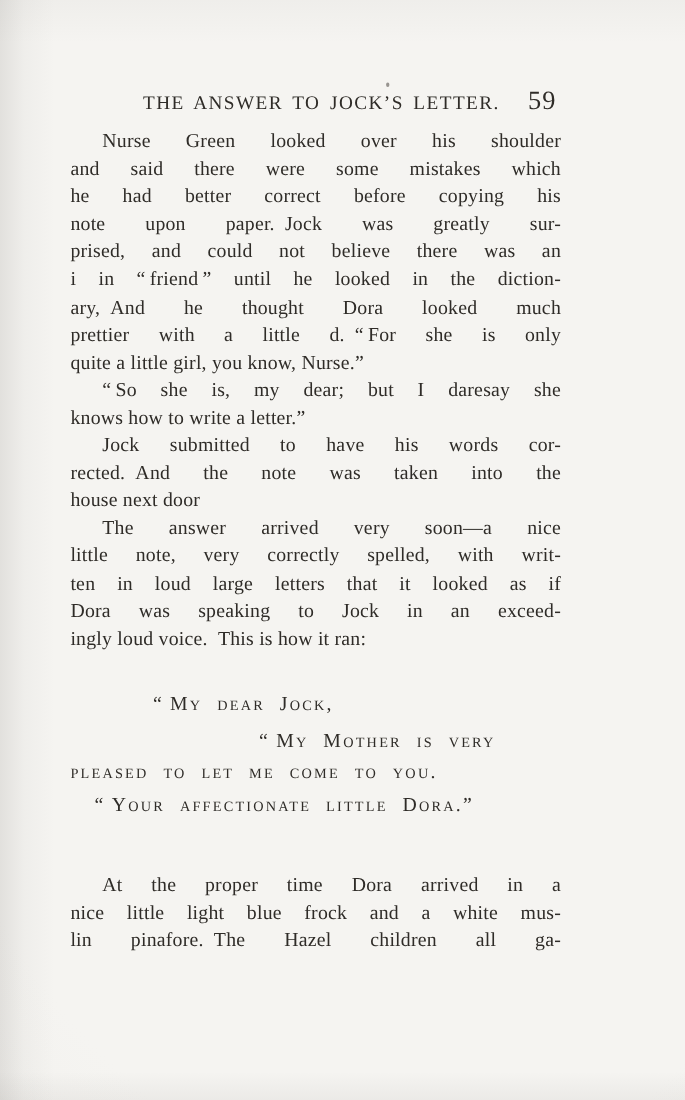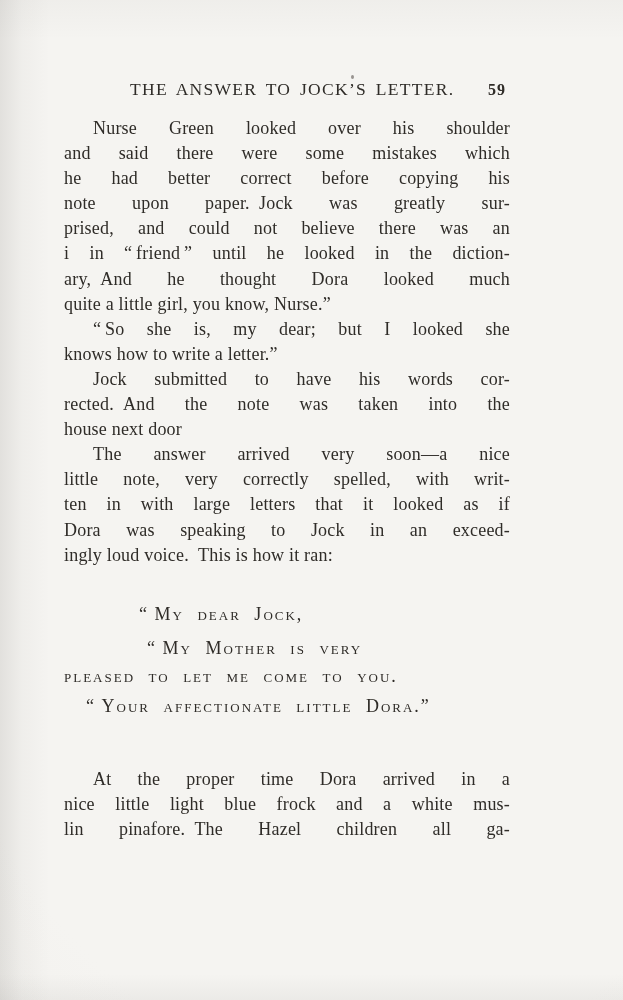--- a/index.html
+++ b/index.html
@@ -21,21 +21,21 @@
     position: absolute; top: 79px; left: 64px; width: 446px;
     display: flex; align-items: baseline;
   }
   .running-title {
     margin-left: 66px;
     font-size: 17.5px; letter-spacing: 1.3px; word-spacing: 3px;
     white-space: nowrap;
   }
   .page-number {
     margin-left: auto; margin-right: 4px;
-    font-size: 16px; letter-spacing: 1px; font-weight: bold;
+    font-size: 24px; letter-spacing: 1px;
   }
 
   .text-block {
     position: absolute; left: 64px; top: 0; width: 446px;
     padding-top: 116px;
     font-size: 18px; letter-spacing: 0.2px;
   }
   .line {
     height: 25.1px; line-height: 25.1px;
     white-space: nowrap;
@@ -47,21 +47,21 @@
     text-justify: inter-word;
   }
   .line.indent { padding-left: 29px; }
 
   .letter .line {
     font-variant: small-caps;
     letter-spacing: 2px; word-spacing: 7px;
     height: 25.1px; line-height: 25.1px;
   }
   .letter-salutation    { margin-top: 34px; margin-left: 75px; }
-  .letter-opening       { margin-top: 9px;  margin-left: 83px; }
+  .letter-opening       { margin-top: 9px;  margin-left: 112px; text-align: center; }
   .letter-continuation  { margin-top: 3px;  margin-left: 0; }
   .letter-signature     { margin-top: 5px;  margin-left: 22px; }
 
   .paragraphs-after { margin-top: 48px; }
 
   .ink-speck {
     position: absolute; left: 351px; top: 75px;
     width: 3px; height: 4px; border-radius: 50%;
     background: #4a453f; opacity: 0.55;
   }
@@ -81,35 +81,36 @@
   <div class="text-block">
     <section id="paragraphs-before">
         <div>
           <div class="line just indent">Nurse Green looked over his shoulder</div>
           <div class="line just">and said there were some mistakes which</div>
           <div class="line just">he had better correct before copying his</div>
           <div class="line just">note upon paper. Jock was greatly sur-</div>
           <div class="line just">prised, and could not believe there was an</div>
           <div class="line just">i in “ friend ” until he looked in the diction-</div>
           <div class="line just">ary, And he thought Dora looked much</div>
+          <div class="line just">prettier with a little d. “ For she is only</div>
           <div class="line">quite a little girl, you know, Nurse.”</div>
         </div>
         <div>
-          <div class="line just indent">“ So she is, my dear; but I looked she</div>
+          <div class="line just indent">“ So she is, my dear; but I daresay she</div>
           <div class="line">knows how to write a letter.”</div>
         </div>
         <div>
           <div class="line just indent">Jock submitted to have his words cor-</div>
           <div class="line just">rected. And the note was taken into the</div>
           <div class="line">house next door</div>
         </div>
         <div>
           <div class="line just indent">The answer arrived very soon—a nice</div>
           <div class="line just">little note, very correctly spelled, with writ-</div>
-          <div class="line just">ten in with large letters that it looked as if</div>
+          <div class="line just">ten in loud large letters that it looked as if</div>
           <div class="line just">Dora was speaking to Jock in an exceed-</div>
           <div class="line">ingly loud voice. This is how it ran:</div>
         </div>
       </section>
 
     <section class="letter">
       <div class="line letter-salutation">“ My dear Jock,</div>
       <div class="line letter-opening">“ My Mother is very</div>
       <div class="line letter-continuation">pleased to let me come to you.</div>
       <div class="line letter-signature">“ Your affectionate little Dora.”</div>

